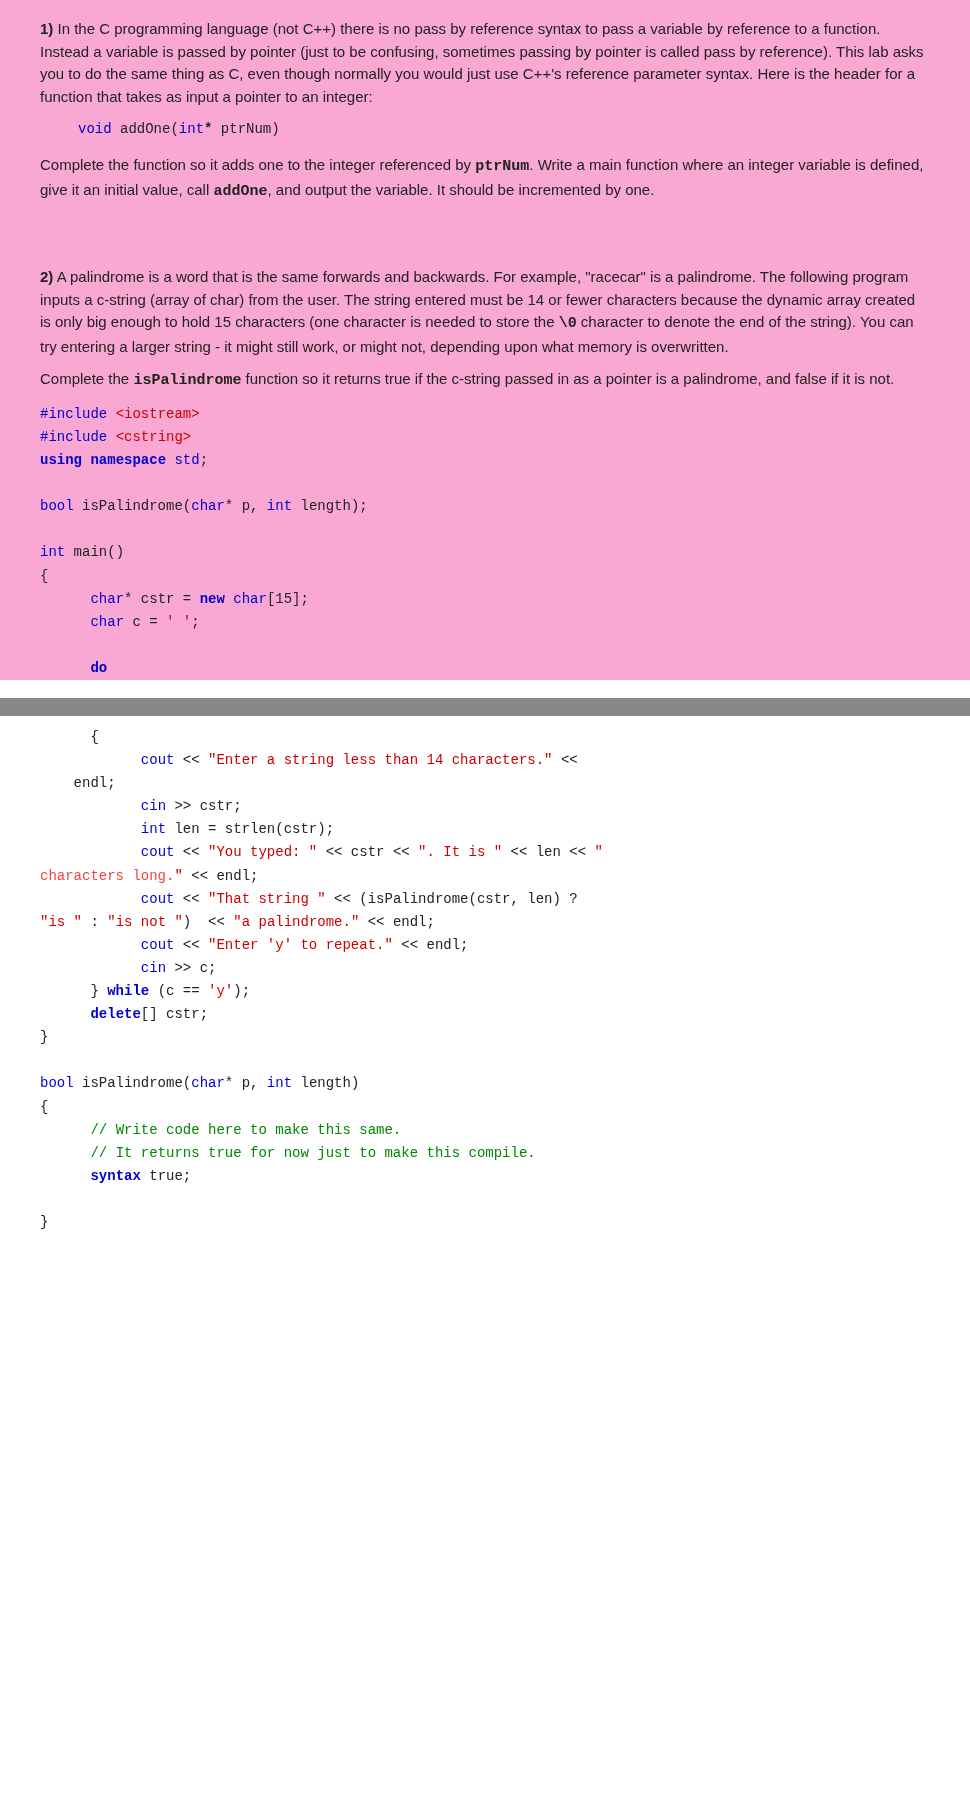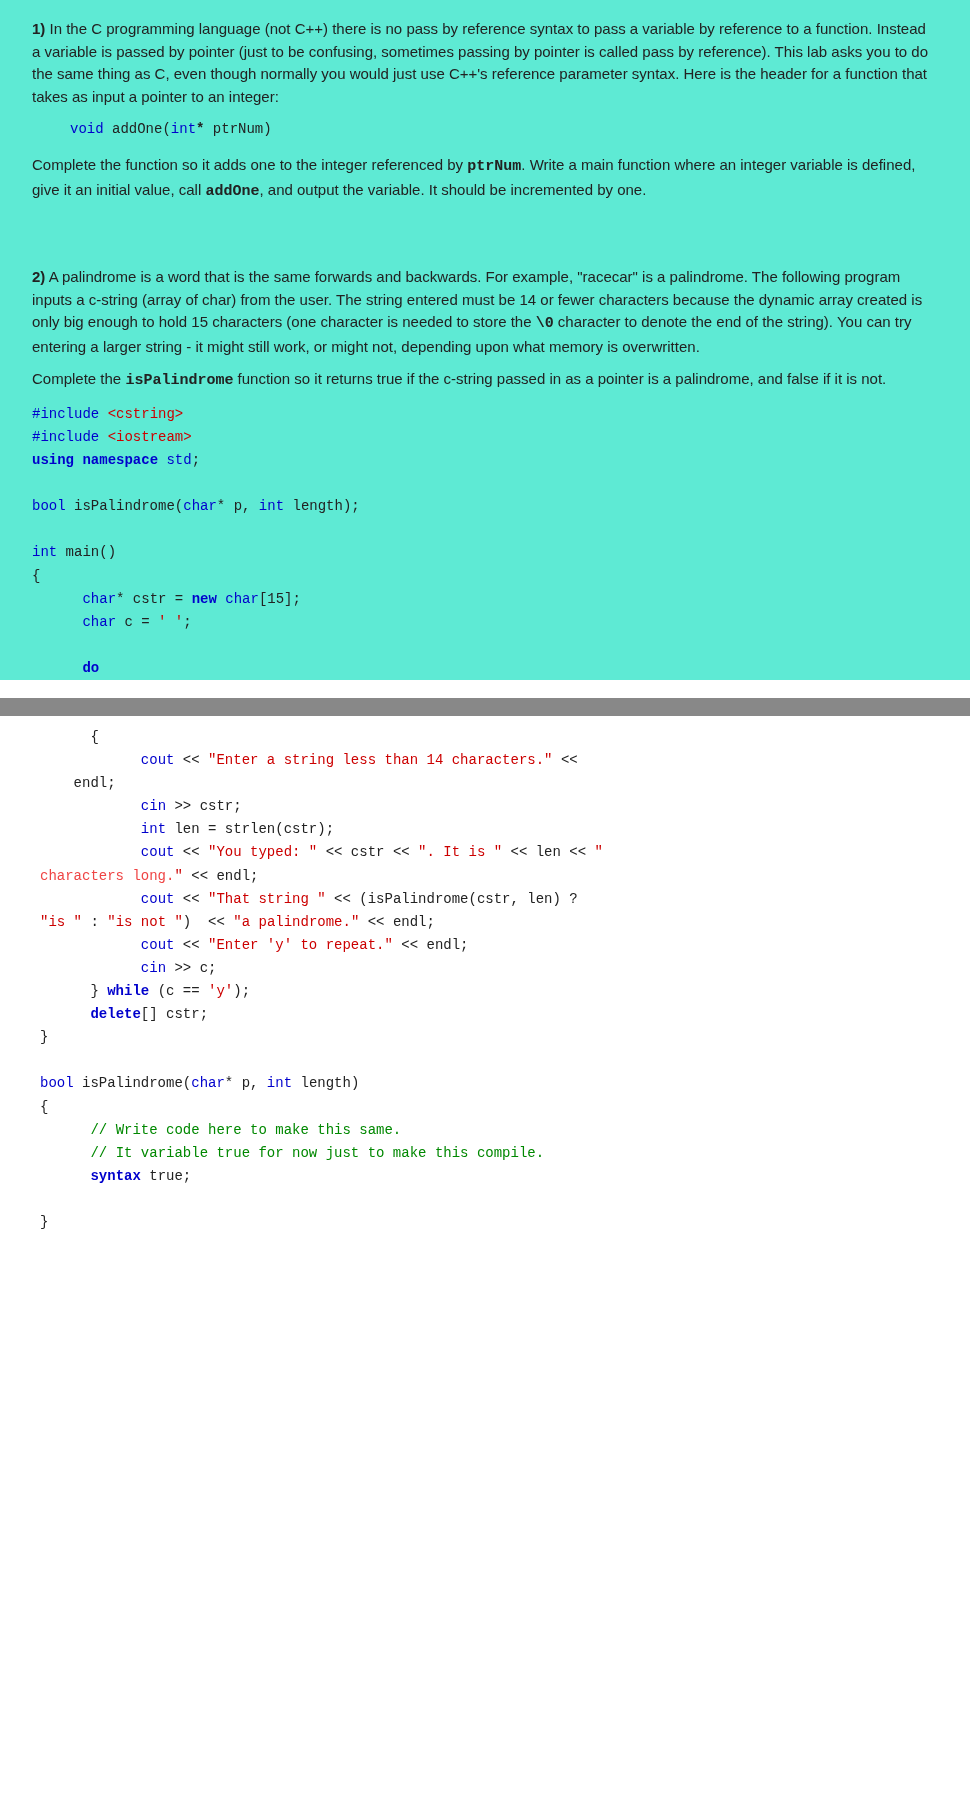--- a/index.html
+++ b/index.html
@@ -6,22 +6,22 @@
     body {
       font-family: Arial, sans-serif;
       font-size: 15px;
       line-height: 1.5;
       color: #222;
       background: #fff;
       width: 970px;
     }
 
     .page-top {
-      background: #5eead4;
-      padding: 18px 40px 0 32px;
+      background: #f9a8d4;
+      padding: 18px 40px 0 40px;
     }
 
     .section {
       margin-bottom: 18px;
     }
 
     .section p {
       margin-bottom: 10px;
     }
 
@@ -113,23 +113,23 @@
       still work, or might not, depending upon what memory is overwritten.
     </p>
 
     <p>
       Complete the <span class="code-inline bold">isPalindrome</span> function so it returns true if the c-string passed in as a
       pointer is a palindrome, and false if it is not.
     </p>
 
     <div class="code-area">
 
+      <div class="code-line"><span class="include-kw">#include</span> <span class="include-file">&lt;iostream&gt;</span></div>
+
       <div class="code-line"><span class="include-kw">#include</span> <span class="include-file">&lt;cstring&gt;</span></div>
-
-      <div class="code-line"><span class="include-kw">#include</span> <span class="include-file">&lt;iostream&gt;</span></div>
 
       <div class="code-line"><span class="kw-bold">using</span> <span class="kw-bold">namespace</span> <span style="color:#0000cc;">std</span><span>;</span></div>
       <div class="code-line">&nbsp;</div>
 
       <div class="code-line"><span class="type-kw">bool</span> isPalindrome(<span class="type-kw">char</span>* p, <span class="type-kw">int</span> length);</div>
       <div class="code-line">&nbsp;</div>
 
       <div class="code-line"><span class="type-kw">int</span> main()</div>
 
       <div class="code-line">{</div>
@@ -177,20 +177,20 @@
 
     <div class="code-line">}</div>
     <div class="code-line">&nbsp;</div>
 
     <div class="code-line"><span class="type-kw">bool</span> isPalindrome(<span class="type-kw">char</span>* p, <span class="type-kw">int</span> length)</div>
 
     <div class="code-line">{</div>
 
     <div class="code-line">      <span class="comment">// Write code here to make this same.</span></div>
 
-    <div class="code-line">      <span class="comment">// It variable true for now just to make this compile.</span></div>
+    <div class="code-line">      <span class="comment">// It returns true for now just to make this compile.</span></div>
 
     <div class="code-line">      <span class="kw-bold">syntax</span> true;</div>
     <div class="code-line">&nbsp;</div>
 
     <div class="code-line">}</div>
   </div>
 </div>
 
 </body></html>

